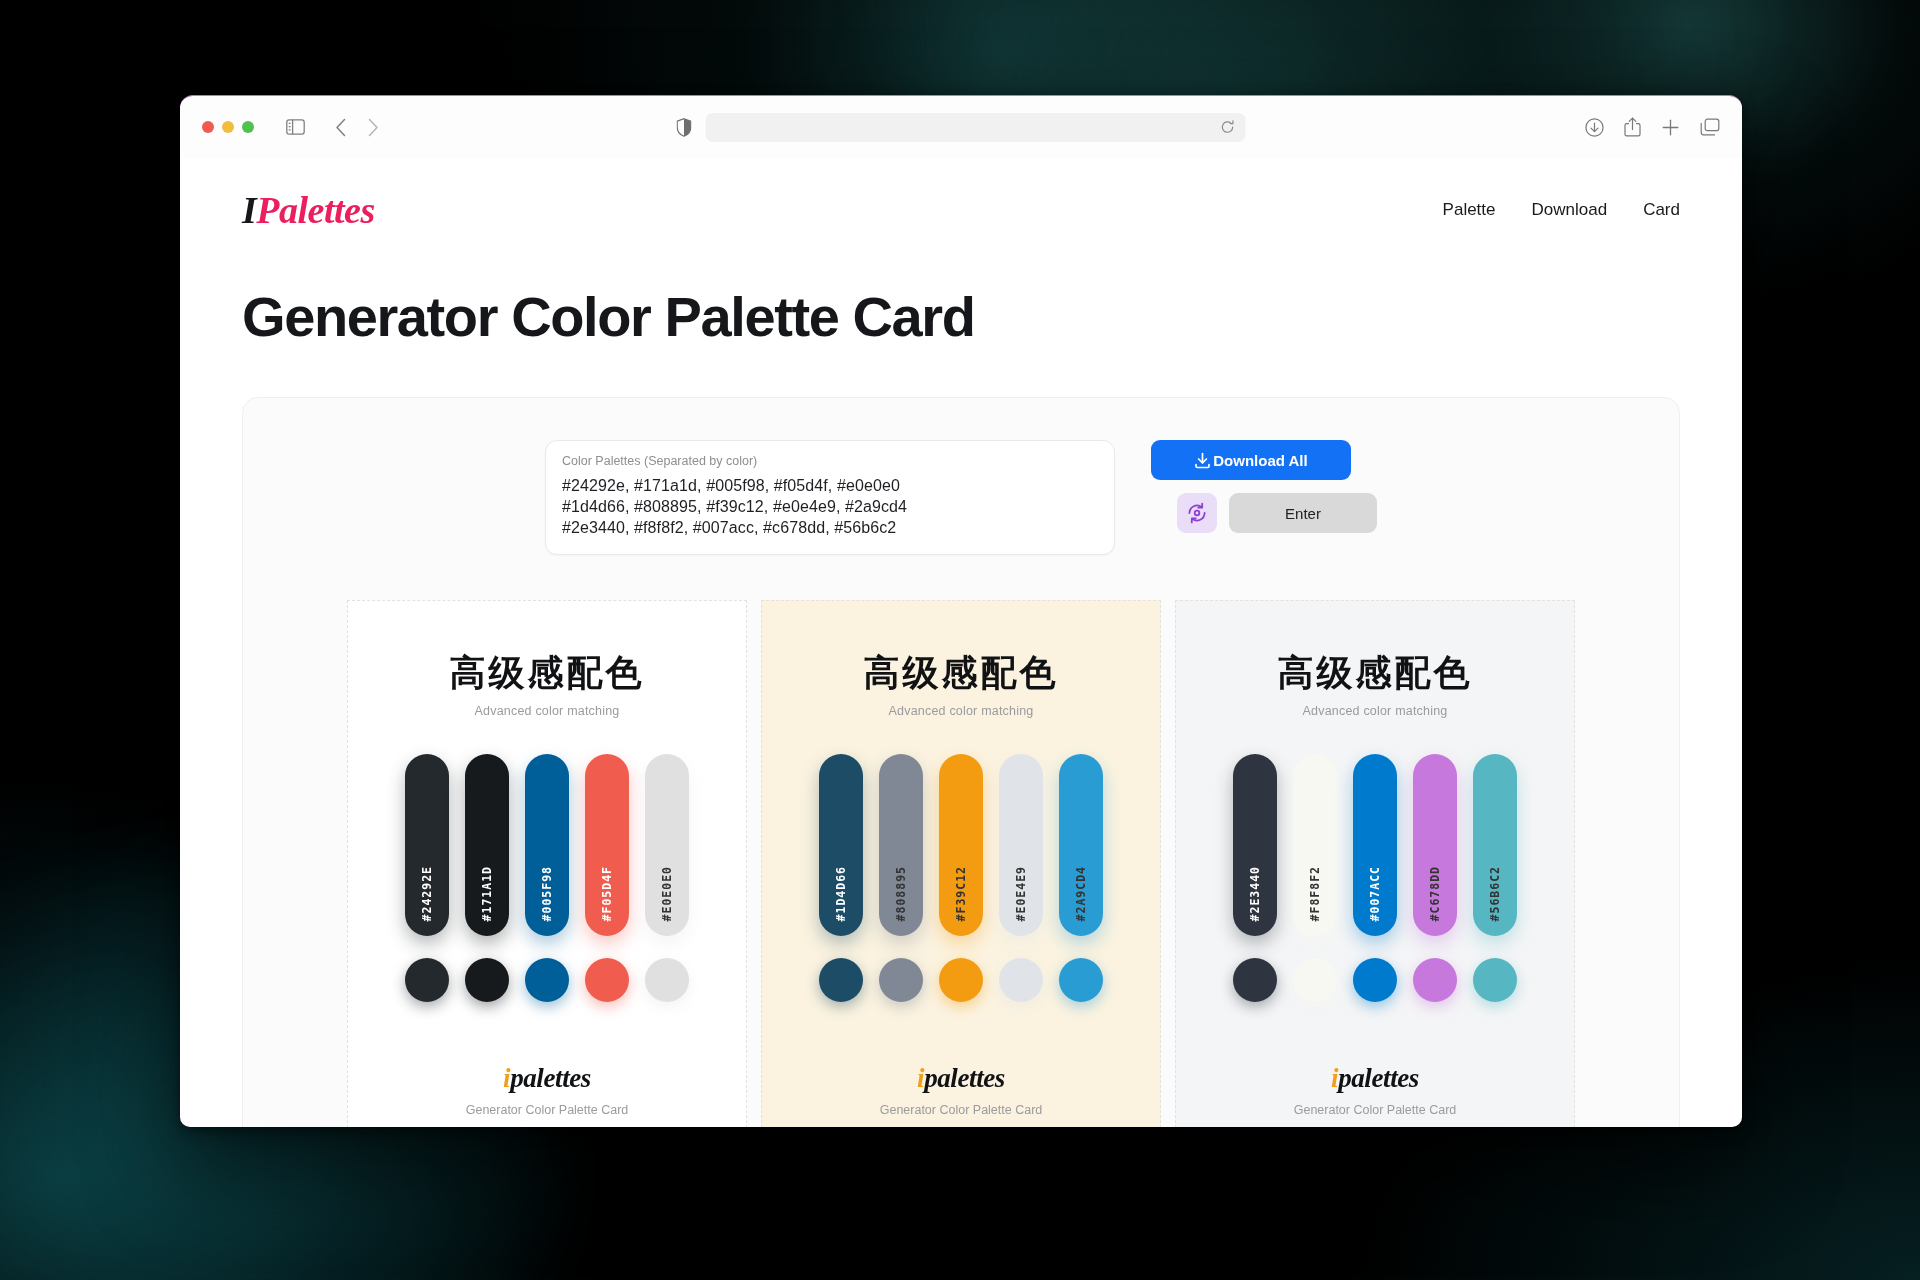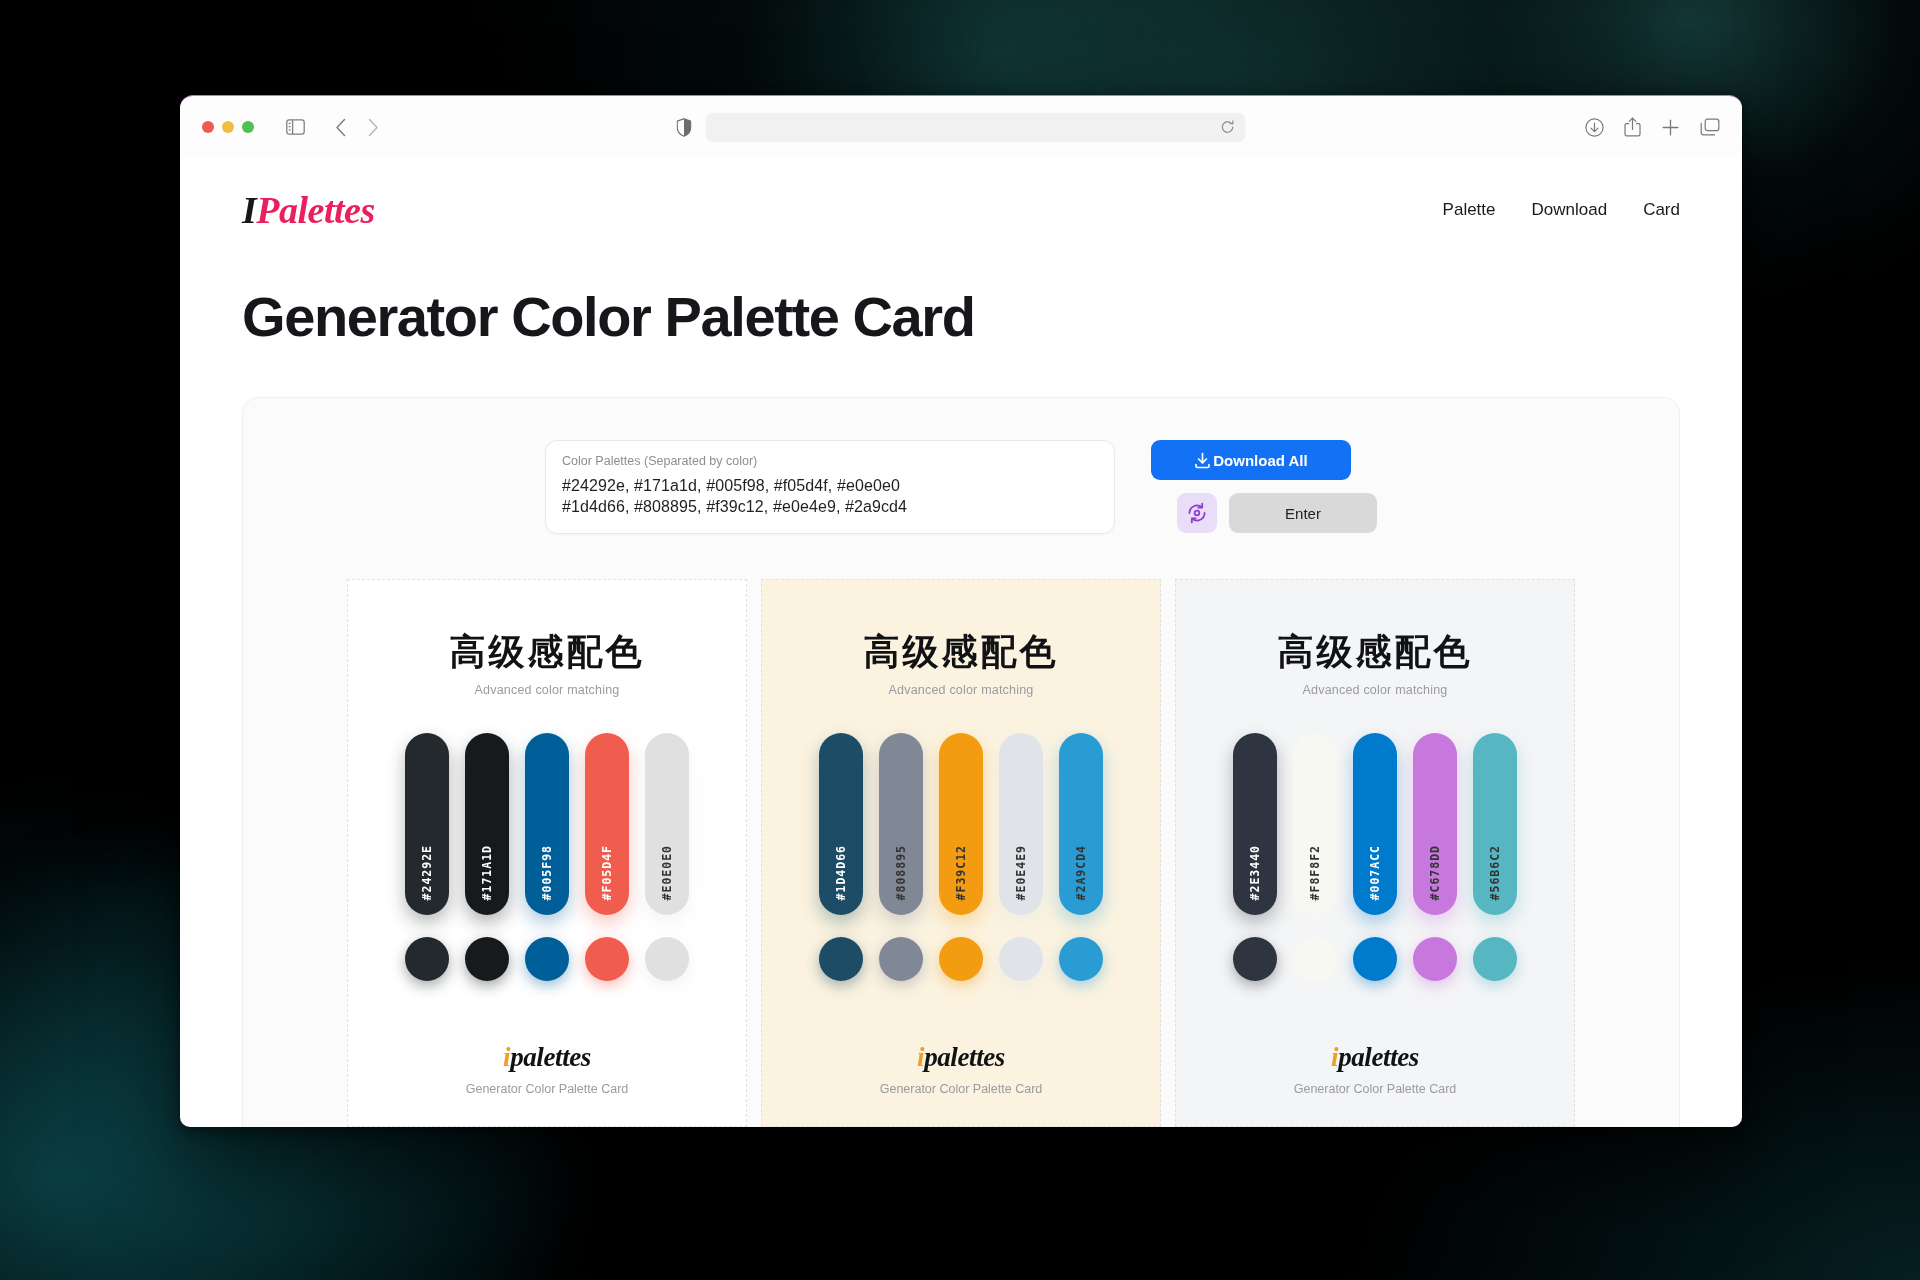--- a/index.html
+++ b/index.html
@@ -439,20 +439,21 @@
 
     <h1 id="page-title">Generator Color Palette Card</h1>
 
     <div id="generator-panel">
 
       <div id="controls-row">
         <div id="palette-input">
           <div id="palette-input-label">Color Palettes (Separated by color)</div>
           <div class="palette-line">#24292e, #171a1d, #005f98, #f05d4f, #e0e0e0</div>
           <div class="palette-line">#1d4d66, #808895, #f39c12, #e0e4e9, #2a9cd4</div>
+          <div class="palette-line">#2e3440, #f8f8f2, #007acc, #c678dd, #56b6c2</div>
         </div>
 
         <div id="buttons-col">
           <button id="download-all-button">
             <span style="display:flex;">
               <svg class="icon-svg" width="17" height="17" viewBox="0 0 17 17" fill="none" stroke="#ffffff" stroke-width="1.7" stroke-linecap="round" stroke-linejoin="round">
                 <line x1="8.5" y1="1.5" x2="8.5" y2="10.6"></line>
                 <polyline points="4.6,7 8.5,10.9 12.4,7"></polyline>
                 <path d="M2 12.5 V14.2 A1.3 1.3 0 0 0 3.3 15.5 H13.7 A1.3 1.3 0 0 0 15 14.2 V12.5"></path>
               </svg>

